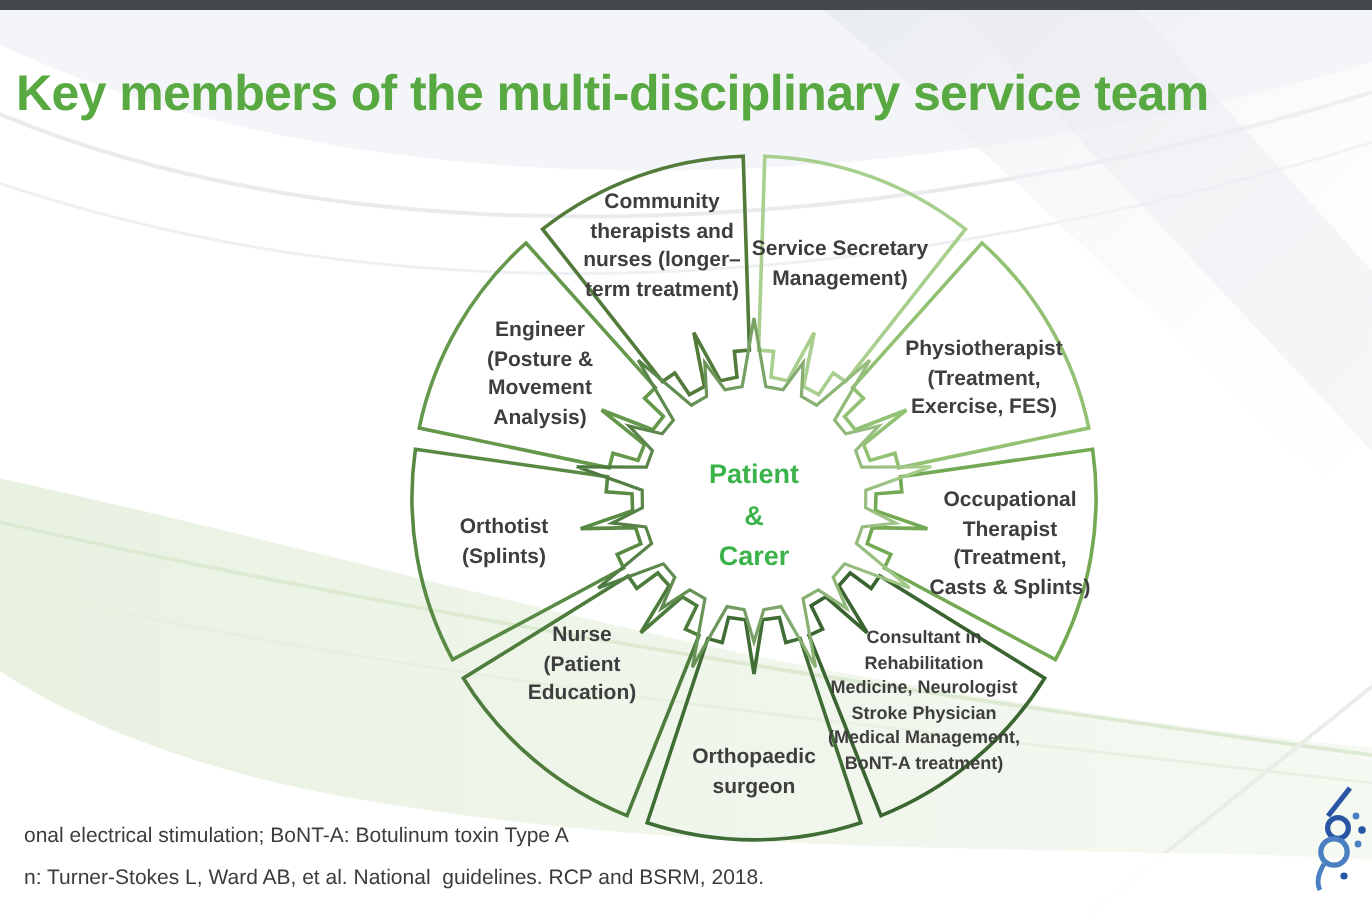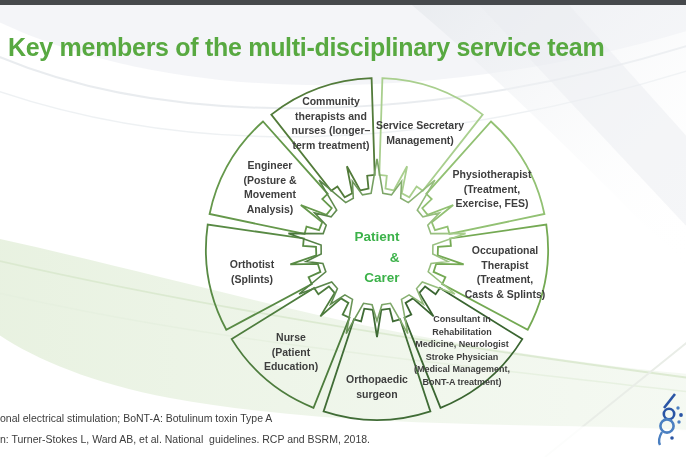--- a/index.html
+++ b/index.html
@@ -10,22 +10,22 @@
   svg.wheel{position:absolute;top:0;left:0;z-index:2;}
   #labels{position:absolute;top:0;left:0;width:686px;height:457px;z-index:3;pointer-events:none;}
   .title{position:absolute;left:8px;top:33px;margin:0;z-index:4;
          font-size:25px;font-weight:bold;letter-spacing:-0.3px;white-space:nowrap;}
   .seg-label{position:absolute;transform:translate(-50%,-50%);width:150px;text-align:center;
              font-weight:bold;font-size:10.5px;line-height:14.5px;color:#3e3e3e;}
   .seg-label span{display:block;}
   .seg-label.small{font-size:9px;line-height:12.5px;width:160px;}
   .hub-text{position:absolute;left:377px;top:258px;transform:translate(-50%,-50%);z-index:3;
             text-align:center;font-weight:bold;font-size:13.5px;line-height:20.5px;white-space:nowrap;}
-  .hub-text span{display:block;text-align:right;}
-  .footnote{position:absolute;left:0;z-index:4;font-size:10.5px;color:#3c3c3c;white-space:pre;}
+  .hub-text span{display:block;}
+  .footnote{position:absolute;left:12px;z-index:4;font-size:10.5px;color:#3c3c3c;white-space:pre;}
   .f1{top:412px;}
   .f2{top:433px;}
   svg.logo{position:absolute;right:-7px;bottom:8px;z-index:5;}
 </style>
 </head>
 <body>
 
 <div class="stage">
 
   <div class="topbar"></div>
@@ -95,21 +95,21 @@
         <span>Rehabilitation</span>
         <span>Medicine, Neurologist</span>
         <span>Stroke Physician</span>
         <span>(Medical Management,</span>
         <span>BoNT-A treatment)</span>
       </div>
       <div class="seg-label" style="left: 377px; top: 386px;">
         <span>Orthopaedic</span>
         <span>surgeon</span>
       </div>
-      <div class="seg-label" style="left: 291px; top: 352px; text-align: center;">
+      <div class="seg-label" style="left: 291px; top: 332px; text-align: center;">
         <span>Nurse</span>
         <span>(Patient</span>
         <span>Education)</span>
       </div>
       <div class="seg-label" style="left: 252px; top: 271px;">
         <span>Orthotist</span>
         <span>(Splints)</span>
       </div>
       <div class="seg-label" style="left: 270px; top: 187px;">
         <span>Engineer</span>

